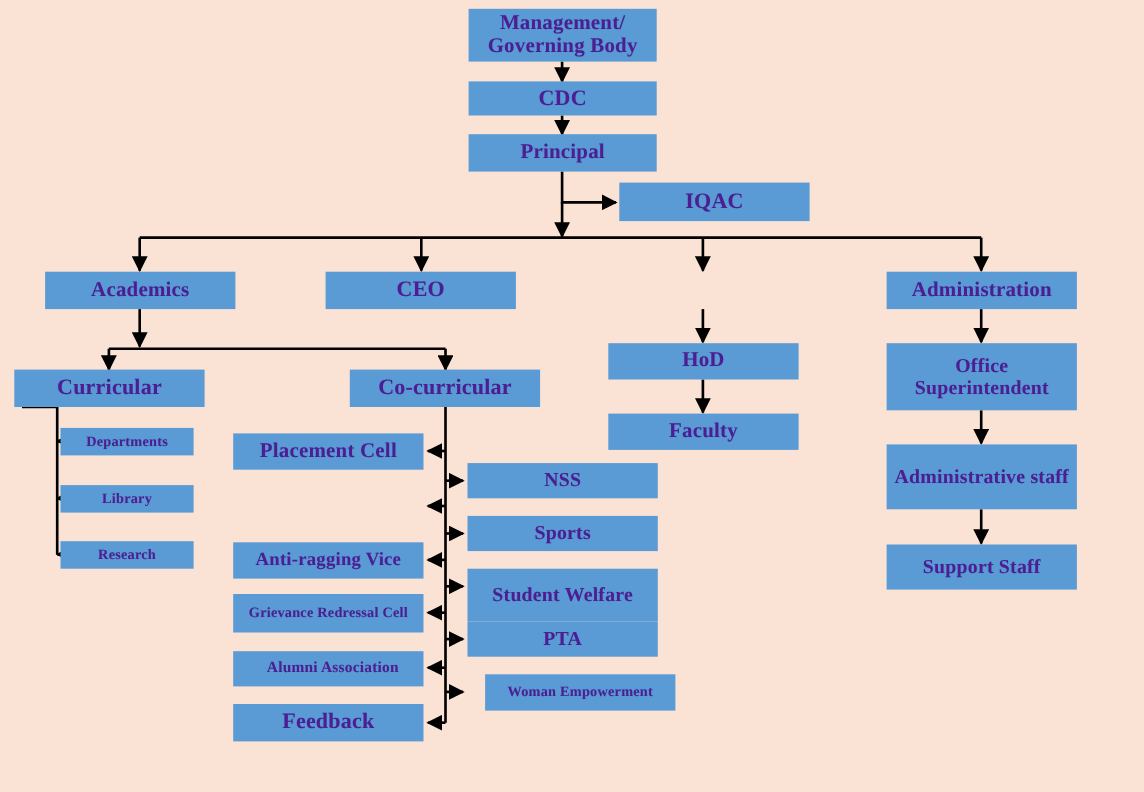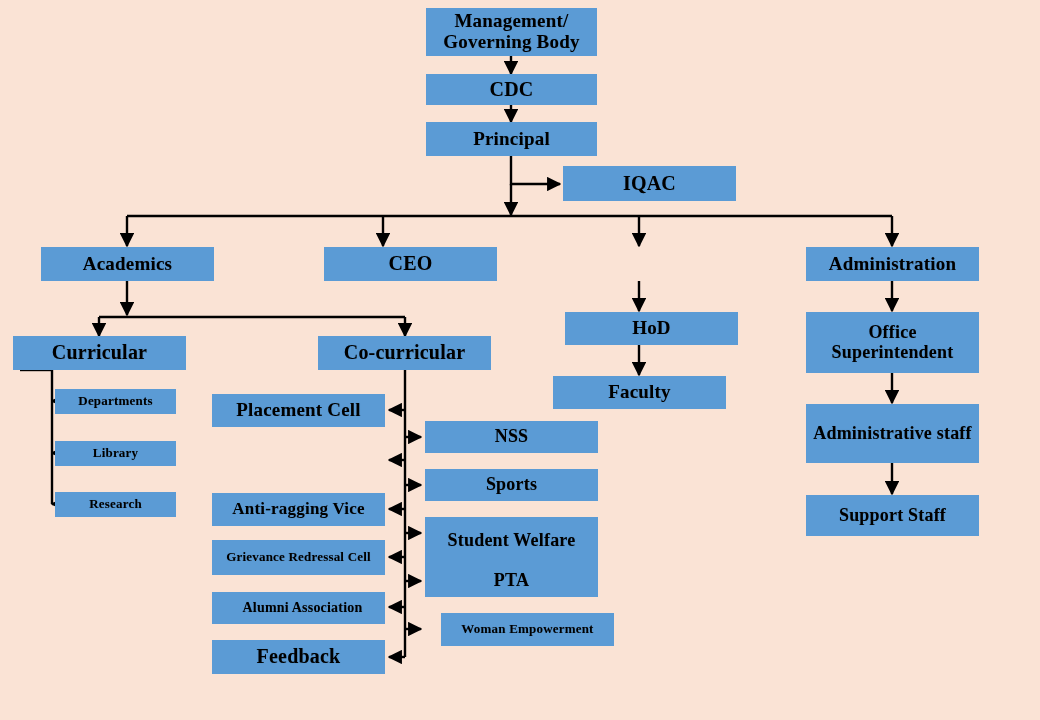--- a/index.html
+++ b/index.html
@@ -16,21 +16,21 @@
   }
   #wires{
     position:absolute;left:0;top:0;
     width:1040px;height:720px;
     pointer-events:none;
   }
   .node{
     position:absolute;
     box-sizing:border-box;
     background:#5b9bd5;
-    color:#000000;
+    color:#4c1d95;
     display:flex;
     align-items:center;
     justify-content:center;
     text-align:center;
     font-weight:bold;
     line-height:1.08;
     letter-spacing:.2px;
     padding:0 4px;
     z-index:2;
     text-shadow:0 0 1px rgba(0,0,0,.15);
@@ -112,30 +112,30 @@
   <div class="node fs19" style="left:426px;top:8px;width:171px;height:48px;">Management/ Governing Body</div>
 
   <div class="node fs20" style="left:426px;top:74px;width:171px;height:31px;">CDC</div>
 
   <div class="node fs19" style="left:426px;top:122px;width:171px;height:34px;">Principal</div>
 
   <div class="node fs20" style="left:563px;top:166px;width:173px;height:35px;">IQAC</div>
 
   <div class="node fs19" style="left:41px;top:247px;width:173px;height:34px;">Academics</div>
 
-  <div class="node fs20" style="left:296px;top:247px;width:173px;height:34px;margin-left:28px;">CEO</div>
+  <div class="node fs20" style="left:296px;top:247px;width:173px;height:34px;">CEO</div>
 
 
   <div class="node fs19" style="left:806px;top:247px;width:173px;height:34px;">Administration</div>
 
   <div class="node fs20" style="left:13px;top:336px;width:173px;height:34px;">Curricular</div>
 
   <div class="node fs20" style="left:318px;top:336px;width:173px;height:34px;">Co-curricular</div>
 
-  <div class="node fs19" style="left:565px;top:312px;width:173px;height:33px;">HoD</div>
+  <div class="node fs19" style="left:553px;top:312px;width:173px;height:33px;">HoD</div>
 
   <div class="node fs19" style="left:553px;top:376px;width:173px;height:33px;">Faculty</div>
 
   <div class="node fs18" style="left:806px;top:312px;width:173px;height:61px;">Office Superintendent</div>
 
   <div class="node fs18" style="left:806px;top:404px;width:173px;height:59px;font-family:Liberation Serif, serif;">Administrative staff</div>
 
   <div class="node fs18" style="left:806px;top:495px;width:173px;height:41px;">Support  Staff</div>
 
   <div class="node fs13" style="left:55px;top:389px;width:121px;height:25px;">Departments</div>

